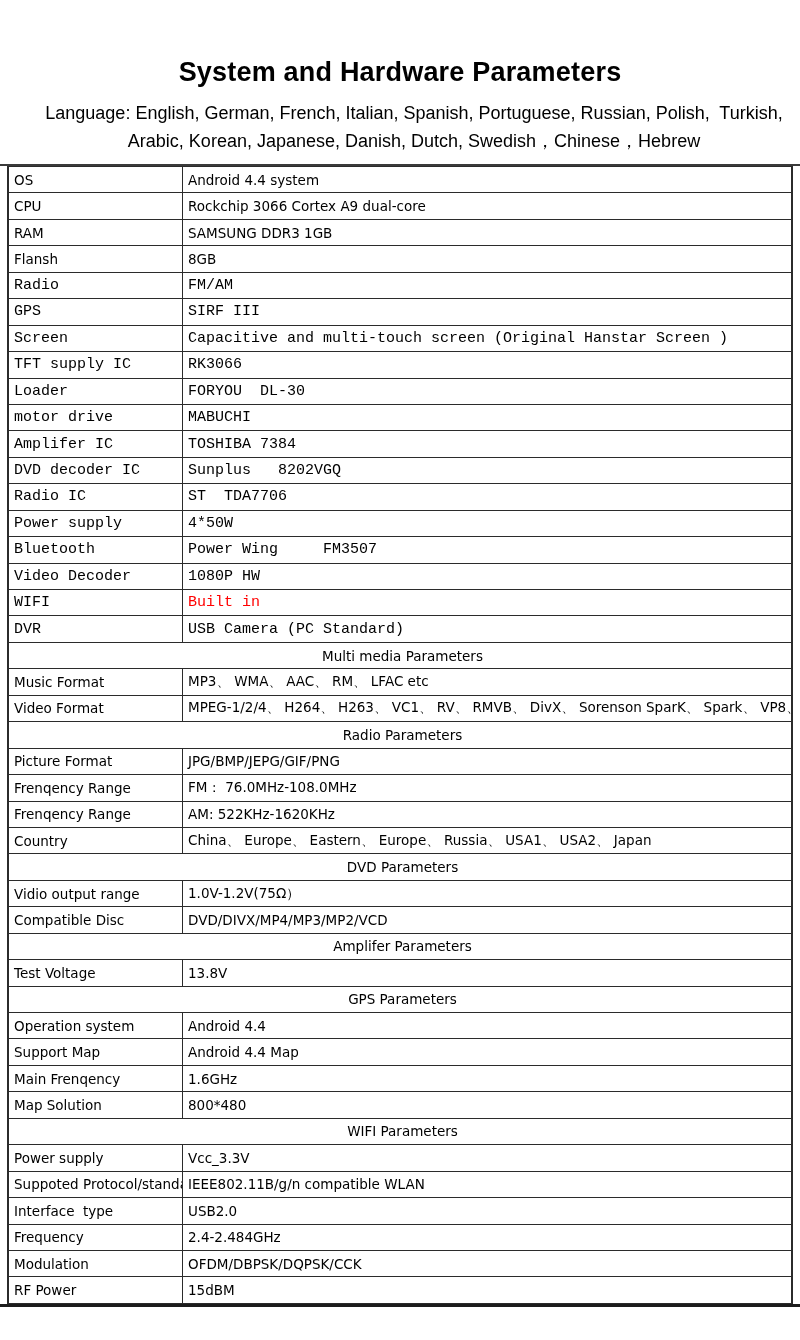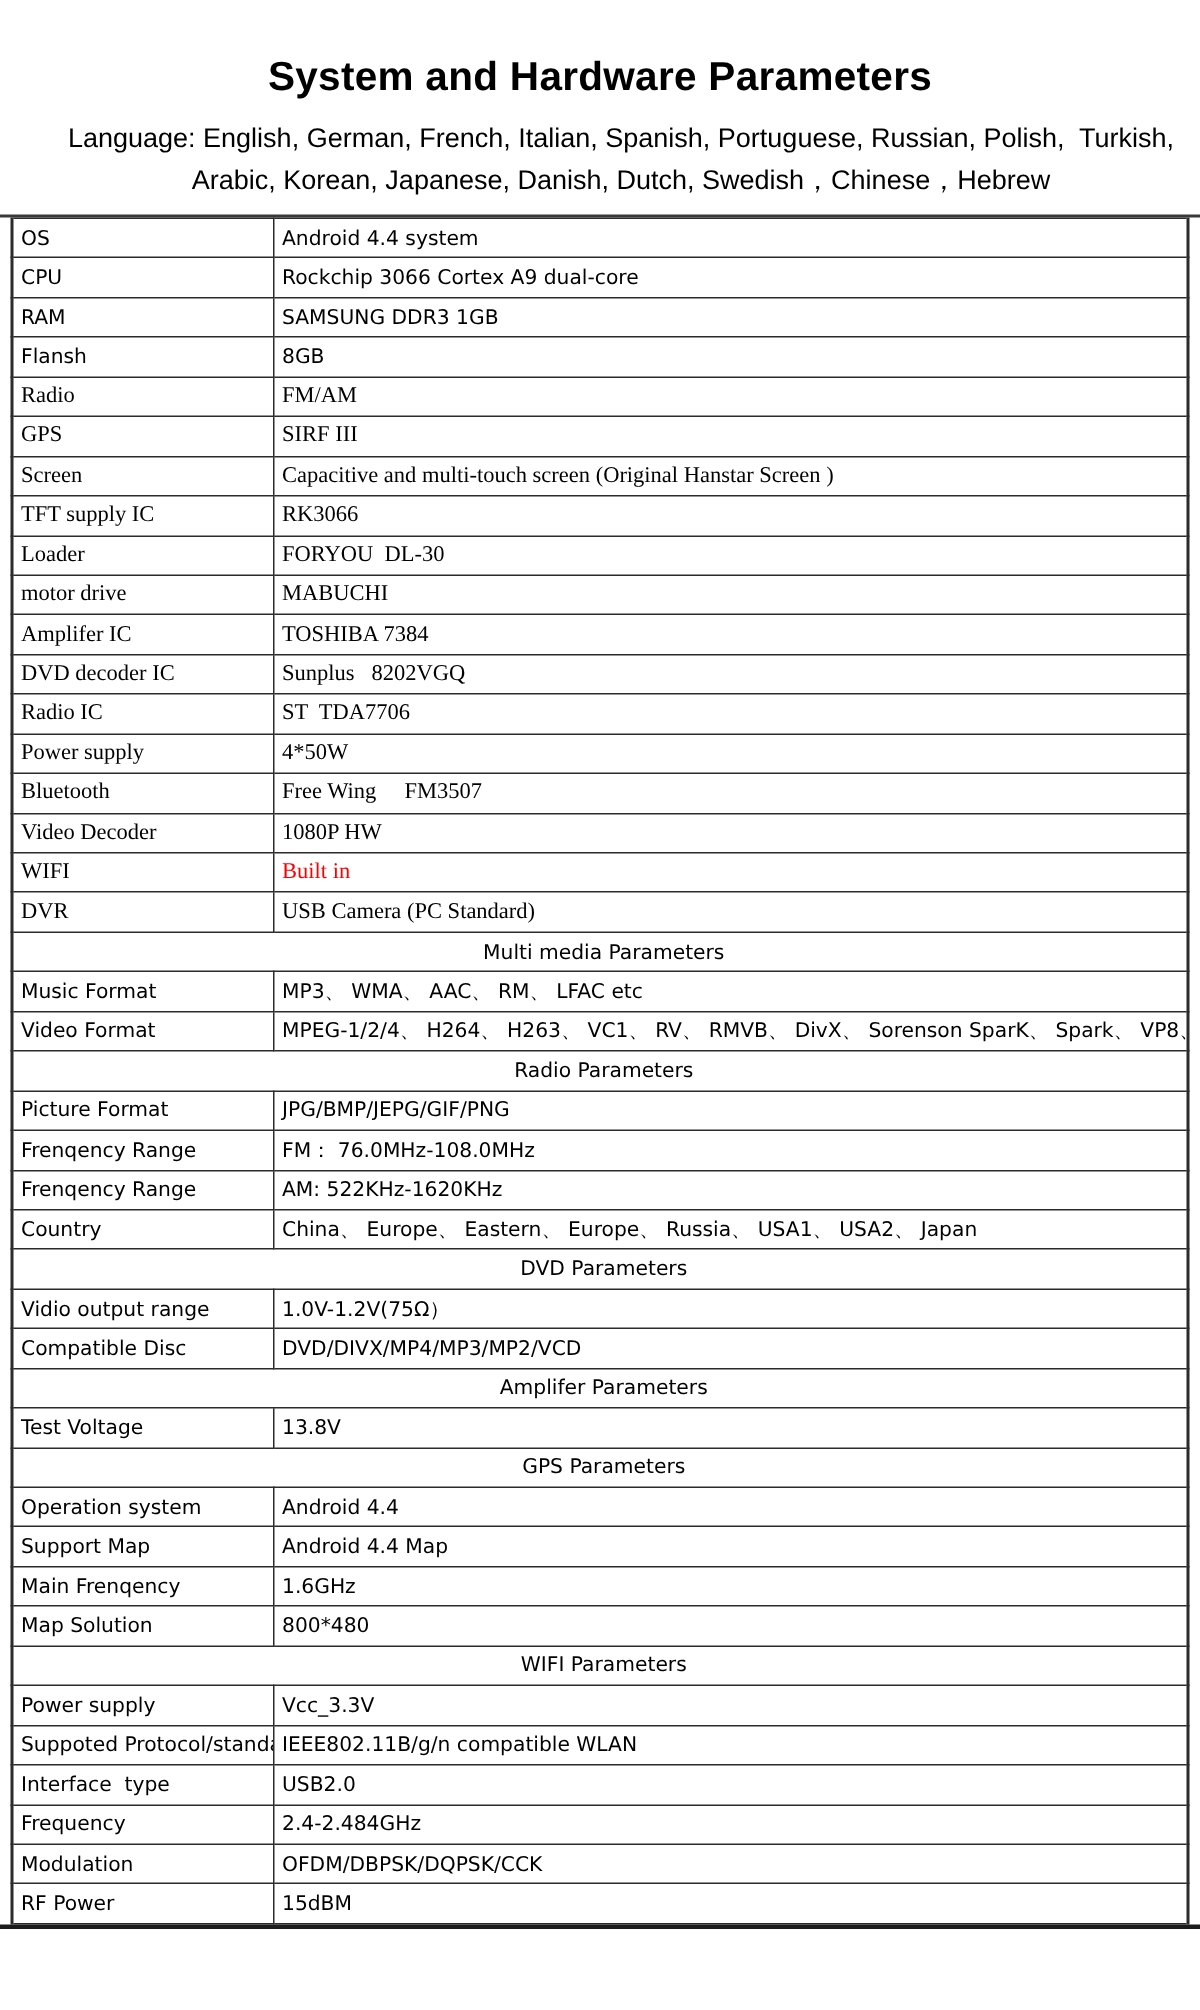--- a/index.html
+++ b/index.html
@@ -15,20 +15,21 @@
     height: 1340px;
     overflow: hidden;
   }
   .page-title {
     padding-top: 36px;
     text-align: center;
     font-size: 27px;
     font-weight: bold;
     letter-spacing: 0.2px;
     font-family: "Liberation Sans", sans-serif;
+    margin-top: 21px;
   }
   .language-block {
     margin-top: 11px;
     text-align: center;
     font-size: 18px;
     line-height: 28px;
     margin-left: 28px;
   }
   .language-line { white-space: pre; }
   .rule {
@@ -54,21 +55,21 @@
     overflow: hidden;
     white-space: pre;
     font-size: 13.5px;
   }
   table.spec td.label { width: 168px; }
   tr.sans td {
     font-family: "DejaVu Sans", "Liberation Sans", sans-serif;
     font-size: 13.5px;
   }
   tr.serif td {
-    font-family: Liberation Serif, serif;
+    font-family: Liberation Mono, monospace;
     font-size: 15px;
   }
   td.section-header {
     text-align: center;
     font-family: "DejaVu Sans", "Liberation Sans", sans-serif;
     font-size: 14px;
     padding: 0;
   }
 </style>
 </head>
@@ -136,21 +137,21 @@
       <tr class="serif">
         <td class="label">Radio IC</td>
         <td class="value">ST  TDA7706</td>
       </tr>
       <tr class="serif">
         <td class="label">Power supply</td>
         <td class="value">4*50W</td>
       </tr>
       <tr class="serif">
         <td class="label">Bluetooth</td>
-        <td class="value">Free Wing     FM3507</td>
+        <td class="value">Power Wing     FM3507</td>
       </tr>
       <tr class="serif">
         <td class="label">Video Decoder</td>
         <td class="value">1080P HW</td>
       </tr>
       <tr class="serif">
         <td class="label">WIFI</td>
         <td class="value" style="color: rgb(255, 0, 0);">Built in</td>
       </tr>
       <tr class="serif">

